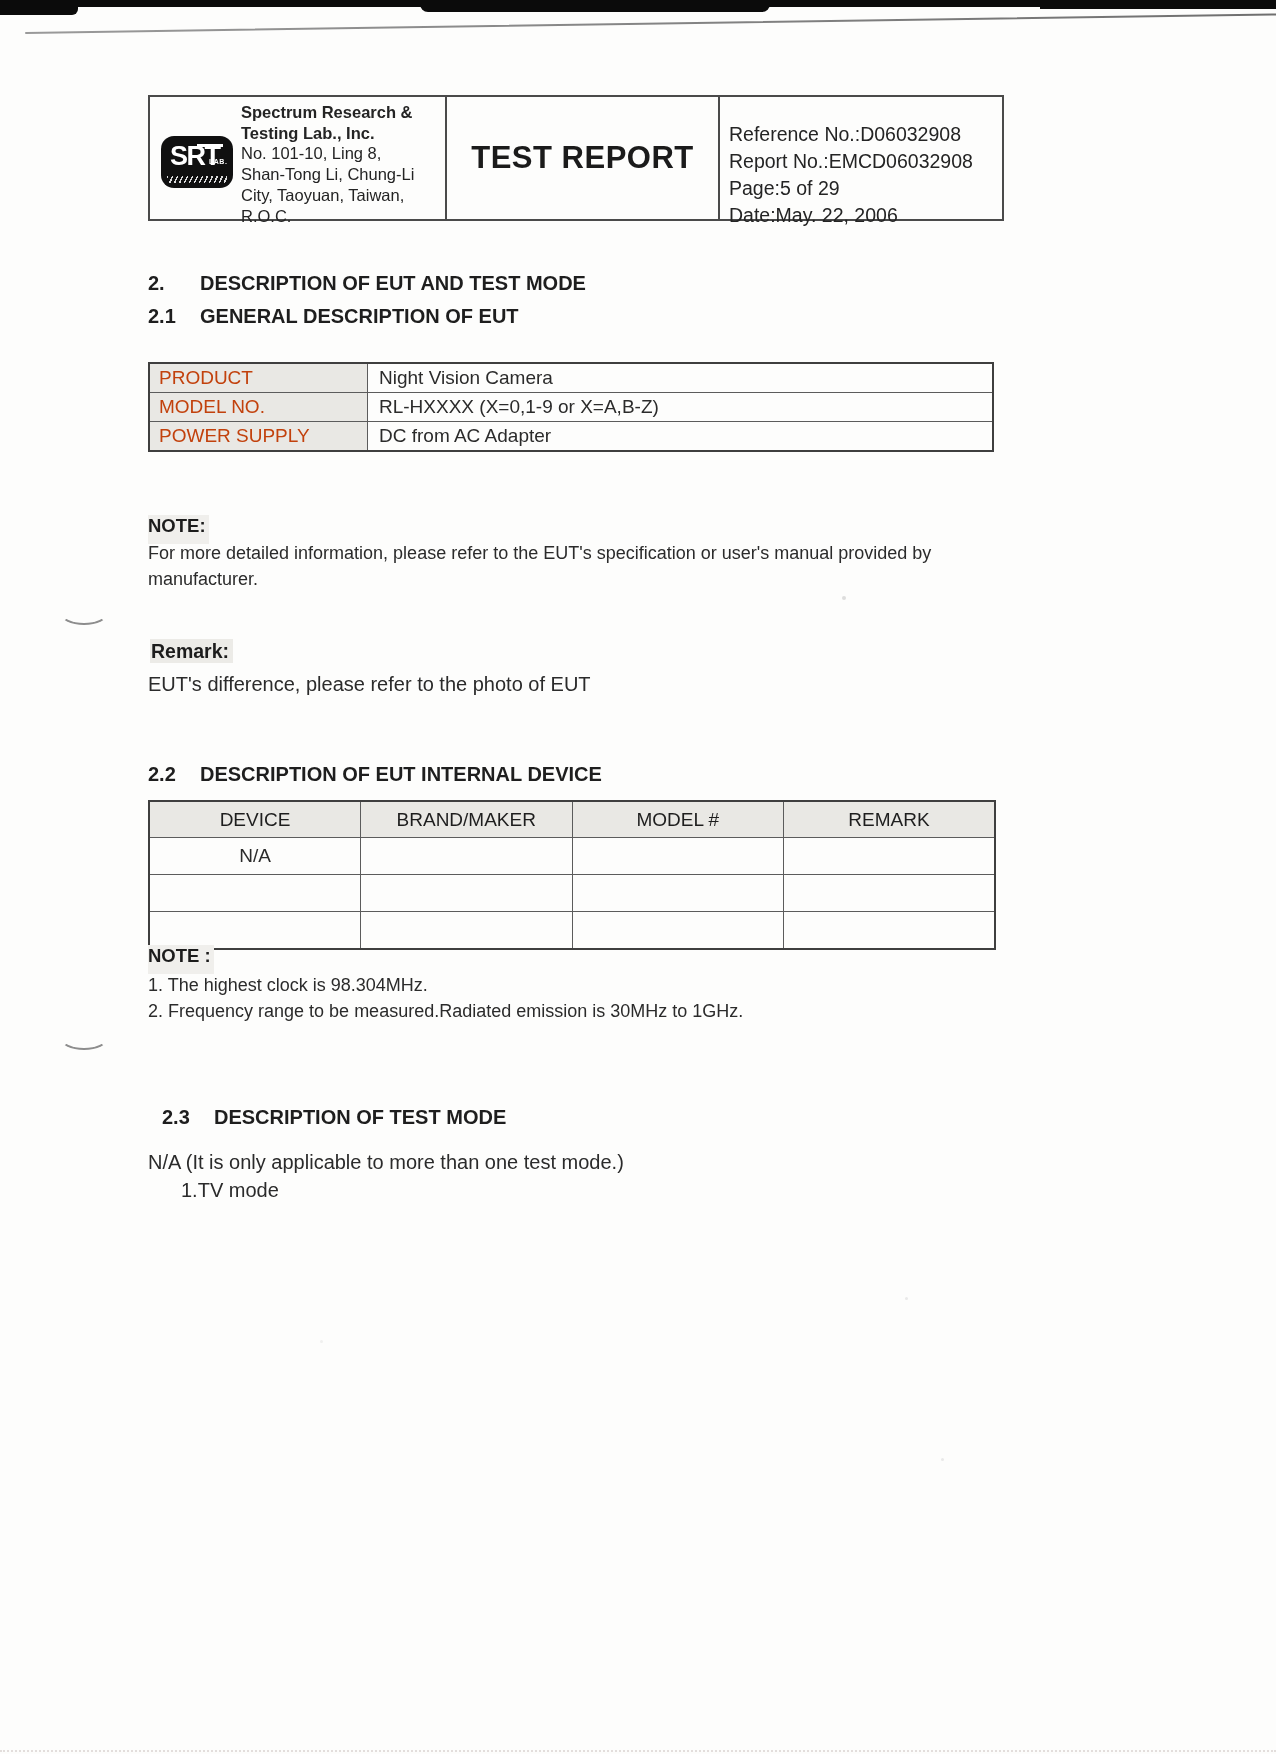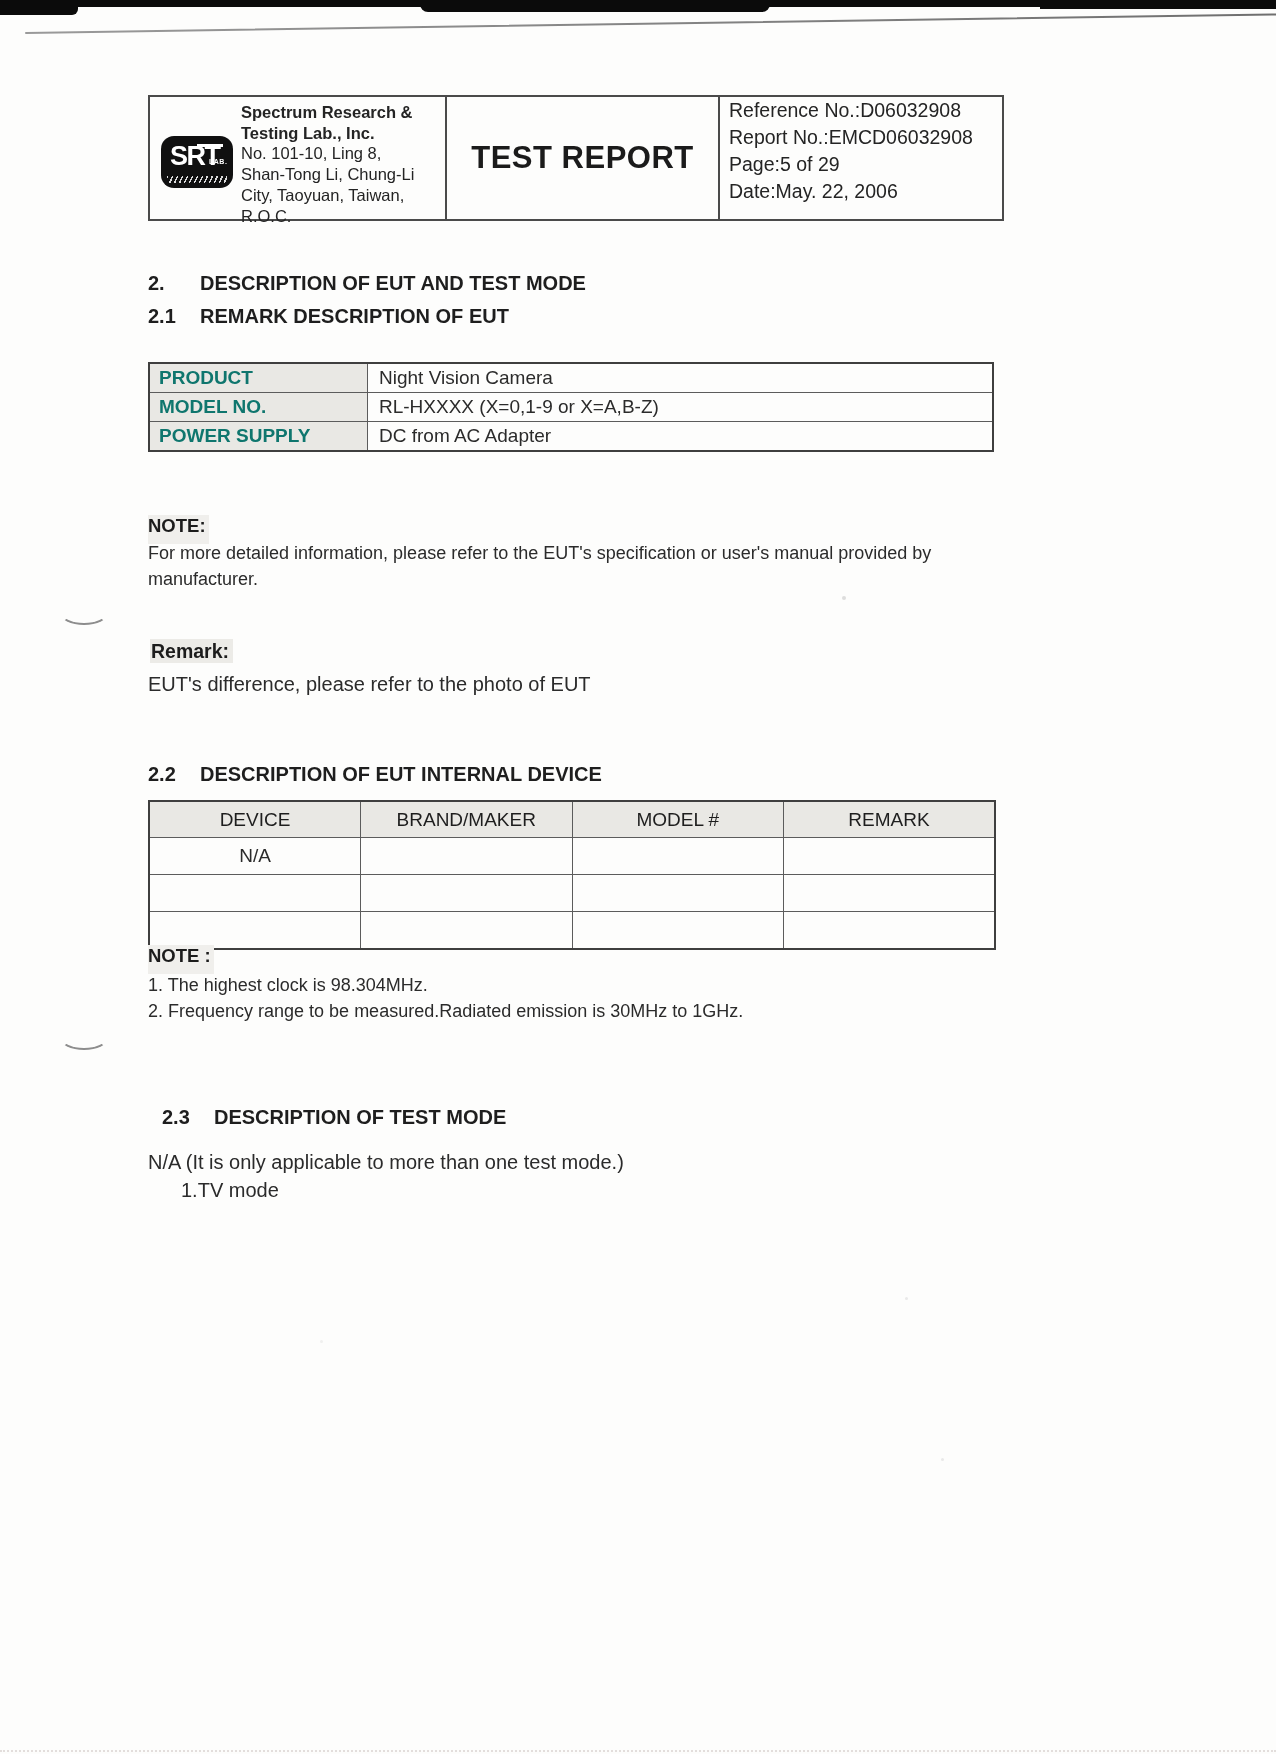--- a/index.html
+++ b/index.html
@@ -23,21 +23,21 @@
   .bottom-dots { position:absolute; left:0; bottom:2px; width:100%; height:0; border-bottom:2px dotted #e3dedc; }
 
   
   .header-box {
     position:absolute; left:148px; top:95px; width:856px; height:126px;
     border:2px solid #4a4a4a; display:flex; box-sizing:border-box; background:#fdfdfc;
   }
   .hcell { box-sizing:border-box; height:100%; }
   .cell-company { width:297px; border-right:2px solid #4a4a4a; position:relative; }
   .cell-title   { width:273px; border-right:2px solid #4a4a4a; display:flex; align-items:center; justify-content:center; }
-  .cell-info    { flex:1; padding:0 0 0 9px; font-size:19.5px; line-height:27px; color:#242424; }
+  .cell-info    { flex:1; padding:24px 0 0 9px; font-size:19.5px; line-height:27px; color:#242424; }
 
   .logo {
     position:absolute; left:11px; top:39px; width:72px; height:52px;
     background:#101010; border-radius:13px; color:#fff; overflow:hidden;
   }
   .logo-srt { position:absolute; left:9px; top:7px; font-size:27px; font-weight:bold; letter-spacing:-1.5px; line-height:1; }
   .logo-lab { position:absolute; left:48px; top:22px; font-size:7px; font-weight:bold; letter-spacing:.5px; }
   .logo-tbar { position:absolute; left:36px; top:8px; width:26px; height:2.5px; background:#fff; }
   .logo-wave {
     position:absolute; left:6px; bottom:5px; width:60px; height:7px;
@@ -48,21 +48,21 @@
   .report-title { font-size:31px; font-weight:bold; letter-spacing:.5px; color:#1b1b1b; }
 
   
   .sec { position:absolute; font-weight:bold; font-size:20px; color:#1e1e1e; white-space:nowrap; }
   .sec .num { display:inline-block; width:52px; }
 
   
   table { border-collapse:collapse; table-layout:fixed; position:absolute; background:#fdfdfc; }
   .eut-table { left:148px; top:362px; width:846px; border:2px solid #3f3f3f; }
   .eut-table td { border:1px solid #5c5c5c; height:28px; font-size:19px; padding:0 0 0 9px; }
-  .eut-table td.lbl { width:208px; background:#e9e8e4; font-weight:bold; color:#0f766e; }
+  .eut-table td.lbl { width:208px; background:#e9e8e4; font-weight:normal; color:#c2410c; }
   .eut-table td.val { color:#2b2b2b; padding-left:11px; }
 
   .device-table { left:148px; top:800px; width:848px; border:2px solid #3f3f3f; }
   .device-table th { border:1px solid #5c5c5c; height:33px; background:#e9e8e4; font-size:19px; font-weight:normal; color:#1e1e1e; text-align:center; }
   .device-table td { border:1px solid #5c5c5c; height:34px; font-size:19px; text-align:center; color:#2b2b2b; }
 
   
   .tblock { position:absolute; }
   .note-label { font-weight:bold; font-size:18.5px; color:#1c1c1c; background:#f0efec; padding:0 3px 8px 0; }
   .note-text  { font-size:18px; line-height:26px; color:#2b2b2b; width:850px; }
@@ -105,21 +105,21 @@
       <div>Report No.:EMCD06032908</div>
       <div>Page:5 of 29</div>
       <div>Date:May. 22, 2006</div>
     </div>
   </div>
 
   <div class="sec" style="left:148px; top:272px;">
     <span class="num">2.</span><span>DESCRIPTION OF EUT AND TEST MODE</span>
   </div>
   <div class="sec" style="left:148px; top:305px;">
-    <span class="num">2.1</span><span>REMARK DESCRIPTION OF EUT</span>
+    <span class="num">2.1</span><span>GENERAL DESCRIPTION OF EUT</span>
   </div>
 
   <table class="eut-table">
     <tbody>
       <tr>
         <td class="lbl">PRODUCT</td>
         <td class="val">Night Vision Camera</td>
       </tr>
       <tr>
         <td class="lbl">MODEL NO.</td>

